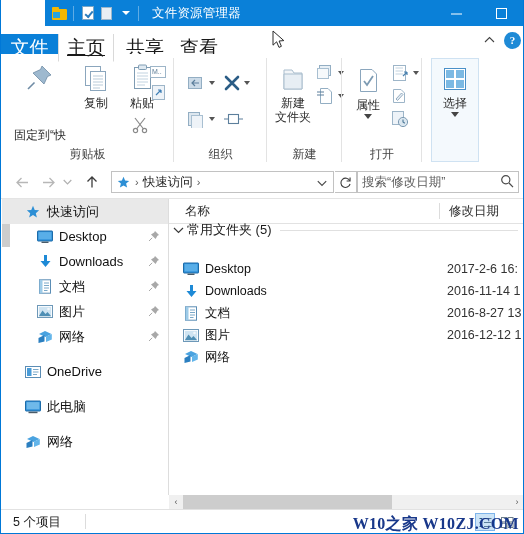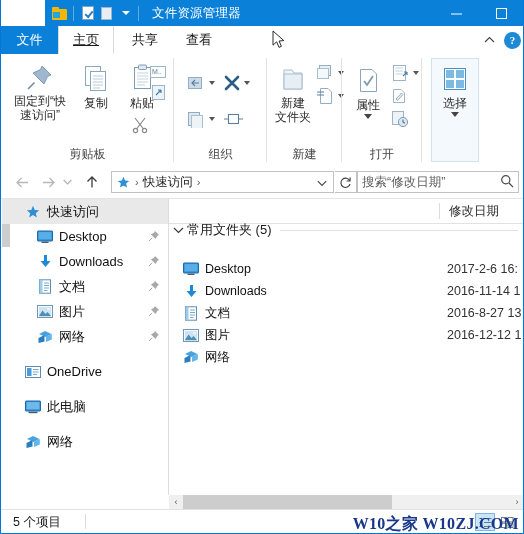--- a/index.html
+++ b/index.html
@@ -129,26 +129,26 @@
   
   .tabstrip {
     position: absolute;
     left: 0; top: 26px;
     width: 524px; height: 28px;
     background: #ffffff;
     border-bottom: 1px solid #d9d9d9;
   }
   .tab {
     position: absolute;
-    top: 0;
+    top: 8px;
     height: 28px;
     display: flex;
     align-items: center;
     justify-content: center;
-    font-size: 13px;
+    font-size: 19px;
     color: #1a1a1a;
     box-sizing: border-box;
   }
   .tab-file {
     left: 0; width: 57px;
     background: #0a80d8;
     color: #ffffff;
   }
   .tab-home {
     left: 57px; width: 56px;
@@ -596,21 +596,21 @@
           </svg>
       </div>
       <div class="help-btn">?</div>
     </div>
   </div>
 
   <div class="ribbon">
 
     <div class="grp" style="left:0; width:173px;">
 
-      <div class="big-btn" style="left:6px; top:8px; width:66px;">
+      <div class="big-btn" style="left:6px; top:8px; width:66px;gap:34px;">
         <svg width="30" height="30" viewBox="0 0 30 30">
           <g fill="#9eb9cf" stroke="#6f8ca5" stroke-width="0.8">
             <path d="M17 4 L26 13 L22.5 14.5 L19 22 L8 11 L15.5 7.5 Z"></path>
           </g>
           <path d="M9.5 20.5 L3 27" stroke="#6f8ca5" stroke-width="1.6" fill="none"></path>
         </svg>
         <span class="lbl">固定到“快</span>
         <span>速访问”</span>
       </div>
 
@@ -973,20 +973,23 @@
       </span>
       <span class="nav-lbl">网络</span>
     </div>
   </div>
 
   <div class="splitter"></div>
 
   <div class="list-pane">
 
     <div class="col-header">
+      <div class="col" style="left:8px; width:260px;">
+        <span>名称</span>
+      </div>
       <div class="col-div" style="left:270px;"></div>
       <div class="col" style="left:272px; width:82px;">
         <span>修改日期</span>
       </div>
     </div>
 
     <div class="group-hdr">
       <span class="group-chev">
         <svg width="11" height="8" viewBox="0 0 11 8">
             <path d="M1 2 L5.5 6.5 L10 2" fill="none" stroke="#3a3a3a" stroke-width="1.2"></path>

